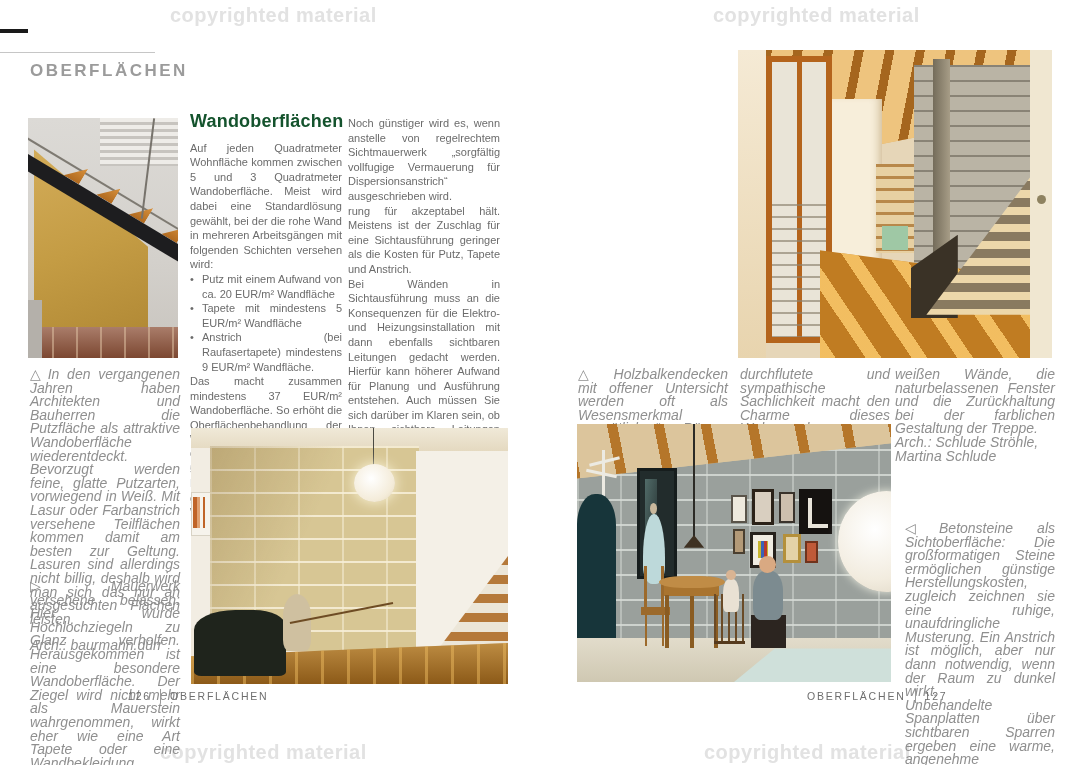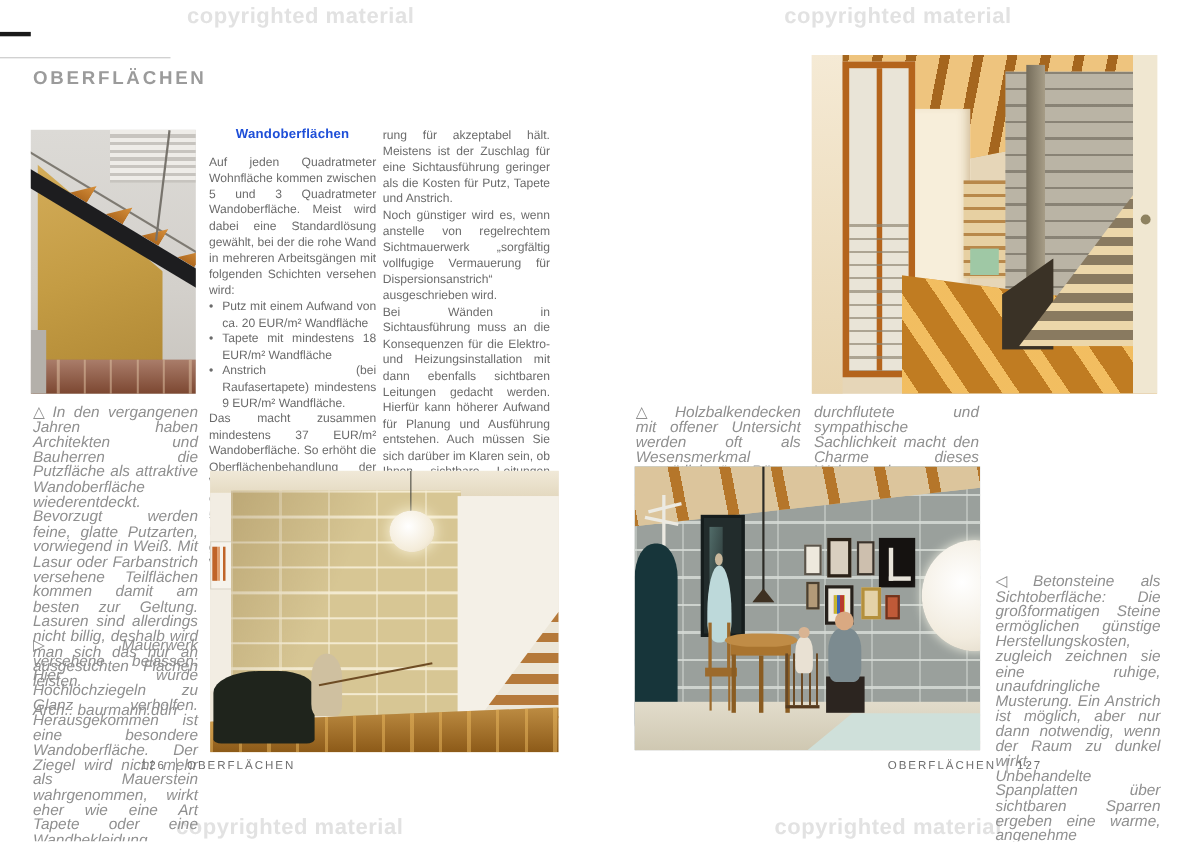--- a/index.html
+++ b/index.html
@@ -11,21 +11,21 @@
 
   
   .top-dash{position:absolute;left:0;top:29px;width:28px;height:4px;background:#1a1a1a;}
   .top-rule{position:absolute;left:0;top:52px;width:155px;height:1px;background:#c6c6c6;}
   .section-head{position:absolute;left:30px;top:61px;font-size:17px;font-weight:bold;
                 letter-spacing:2.5px;color:#9b9b9b;}
 
   
   .col{position:absolute;width:152px;font-size:11px;line-height:14.6px;color:#6b6b6b;}
   .col p{margin:0;text-align:justify;}
-  .art-title{font-size:12px;font-weight:bold;color:#1d4ed8;margin:0 0 12px 0;letter-spacing:.2px;text-align:center;}
+  .art-title{font-size:18px;font-weight:bold;color:#14532d;margin:0 0 12px 0;letter-spacing:.2px;text-align:center;}
   .bullet{display:flex;gap:4px;}
   .bullet .bm{width:8px;flex:none;}
   .bullet .bt{flex:1;text-align:justify;}
 
   
   .cap{position:absolute;width:150px;font-size:14px;line-height:13.6px;color:#8f8f8f;
        font-style:italic;}
   .cap p{margin:0;text-align:justify;}
   .cap .credit{margin-top:13px;text-align:left;}
   .cap .mk{font-style:normal;padding-right:3px;}
@@ -220,33 +220,33 @@
 
   <div class="col" style="left:190px;top:114px;">
     <h3 class="art-title">Wandoberflächen</h3>
     <p>Auf jeden Quadratmeter Wohnfläche kommen zwischen 5 und 3 Quadratmeter Wandoberfläche. Meist wird dabei eine Standardlösung gewählt, bei der die rohe Wand in mehreren Arbeitsgängen mit folgenden Schichten versehen wird:</p>
     <div class="bullet">
       <span class="bm">•</span>
       <span class="bt">Putz mit einem Aufwand von ca. 20 EUR/m² Wandfläche</span>
     </div>
     <div class="bullet">
       <span class="bm">•</span>
-      <span class="bt">Tapete mit mindestens 18 EUR/m² Wandfläche</span>
+      <span class="bt">Tapete mit mindestens 5 EUR/m² Wandfläche</span>
     </div>
     <div class="bullet">
       <span class="bm">•</span>
       <span class="bt">Anstrich (bei Raufasertapete) mindestens 9 EUR/m² Wandfläche.</span>
     </div>
     <p>Das macht zusammen mindestens 37 EUR/m² Wandoberfläche. So erhöht die Oberflächenbehandlung der Wände die Kosten pro Quadratmeter Wohnfläche um 50 bis 80 EUR.</p>
     <p>Hier kann viel sparen, wer gemauerte oder geklebte Wände in Sichtausfüh-</p>
   </div>
 
   <div class="col" style="left:348px;top:116px;">
+    <p>Noch günstiger wird es, wenn anstelle von regelrechtem Sichtmauerwerk „sorgfältig vollfugige Vermauerung für Dispersionsanstrich“ ausgeschrieben wird.</p>
     <p>rung für akzeptabel hält. Meistens ist der Zuschlag für eine Sichtausführung geringer als die Kosten für Putz, Tapete und Anstrich.</p>
-    <p>Noch günstiger wird es, wenn anstelle von regelrechtem Sichtmauerwerk „sorgfältig vollfugige Vermauerung für Dispersionsanstrich“ ausgeschrieben wird.</p>
     <p>Bei Wänden in Sichtausführung muss an die Konsequenzen für die Elektro- und Heizungsinstallation mit dann ebenfalls sichtbaren Leitungen gedacht werden. Hierfür kann höherer Aufwand für Planung und Ausführung entstehen. Auch müssen Sie sich darüber im Klaren sein, ob Ihnen sichtbare Leitungen gefallen oder nicht. Die Leitungen können z.T. in Installationskanälen geführt oder z.B. durch Holzprofile verdeckt werden (siehe Abb. auf Seite 143).</p>
   </div>
 
   <div class="cap" style="left:30px;top:368px;">
     <p><span class="mk">△</span><span>In den vergangenen Jahren haben Architekten und Bauherren die Putzfläche als attraktive Wandoberfläche wiederentdeckt. Bevorzugt werden feine, glatte Putzarten, vorwiegend in Weiß. Mit Lasur oder Farbanstrich versehene Teilflächen kommen damit am besten zur Geltung. Lasuren sind allerdings nicht billig, deshalb wird man sich das nur an ausgesuchten Flächen leisten.</span></p>
     <p class="credit">Arch.: baurmann.dürr</p>
   </div>
 
   <div class="cap" style="left:30px;top:580px;">
     <p><span class="mk">▷</span><span>Mauerwerk versehene belassen: Hier wurde Hochlochziegeln zu Glanz verholfen. Herausgekommen ist eine besondere Wandoberfläche. Der Ziegel wird nicht mehr als Mauerstein wahrgenommen, wirkt eher wie eine Art Tapete oder eine Wandbekleidung. Geringer Aufwand, große Wirkung.</span></p>
@@ -293,20 +293,24 @@
     <div class="p3-stairs"></div>
     <div class="p3-rightwall"></div>
     <div class="p3-knob"></div>
   </div>
 
   <div class="cap" style="left:578px;top:368px;">
     <p><span class="mk">△</span><span>Holzbalkendecken mit offener Untersicht werden oft als Wesensmerkmal „gemütlicher“ Räume verstanden. Davon ist hier nichts zu spüren. Helle, licht-</span></p>
   </div>
   <div class="cap" style="left:740px;top:368px;">
     <p>durchflutete und sympathische Sachlichkeit macht den Charme dieses Wohngeschosses aus. Dazu trägt der helle Parkettboden ebenso bei wie die</p>
+  </div>
+  <div class="cap" style="left:895px;top:368px;width:160px;">
+    <p>weißen Wände, die naturbelassenen Fenster und die Zurückhaltung bei der farblichen Gestaltung der Treppe.</p>
+    <p class="credit" style="margin-top:0;">Arch.: Schlude Ströhle, Martina Schlude</p>
   </div>
 
   <div class="photo p4">
     <div class="p4-ceiling"></div>
     <div class="p4-rack">
         <i class="a"></i>
         <i class="b"></i>
         <i class="c"></i>
       </div>
     <div class="p4-coat"></div>

